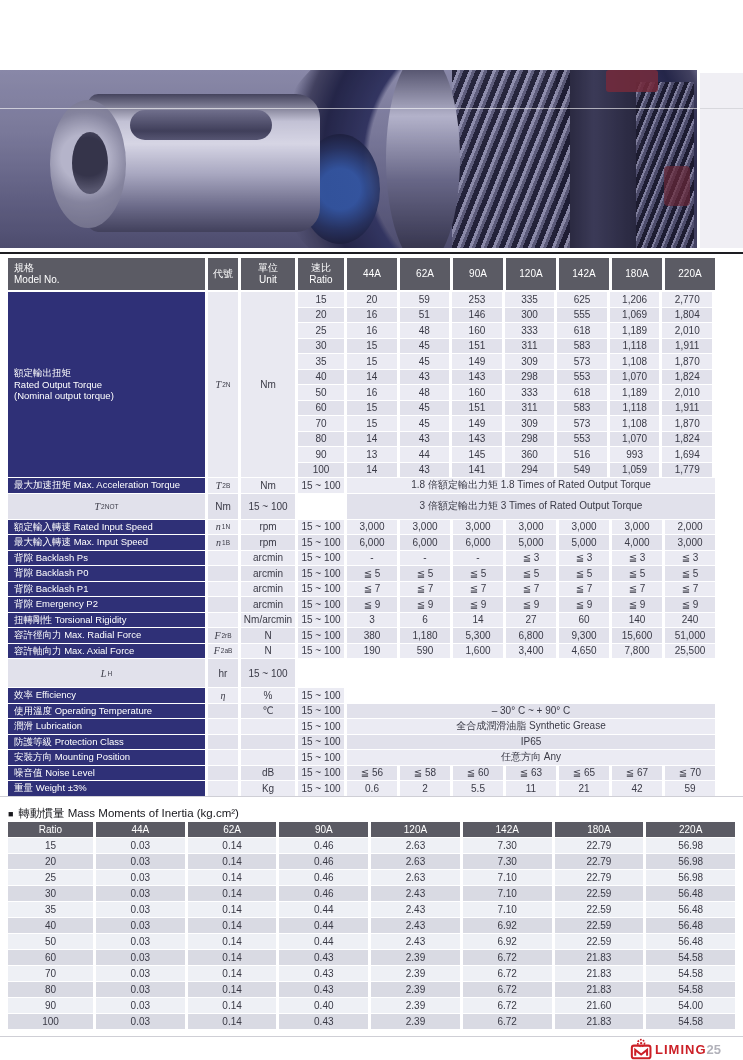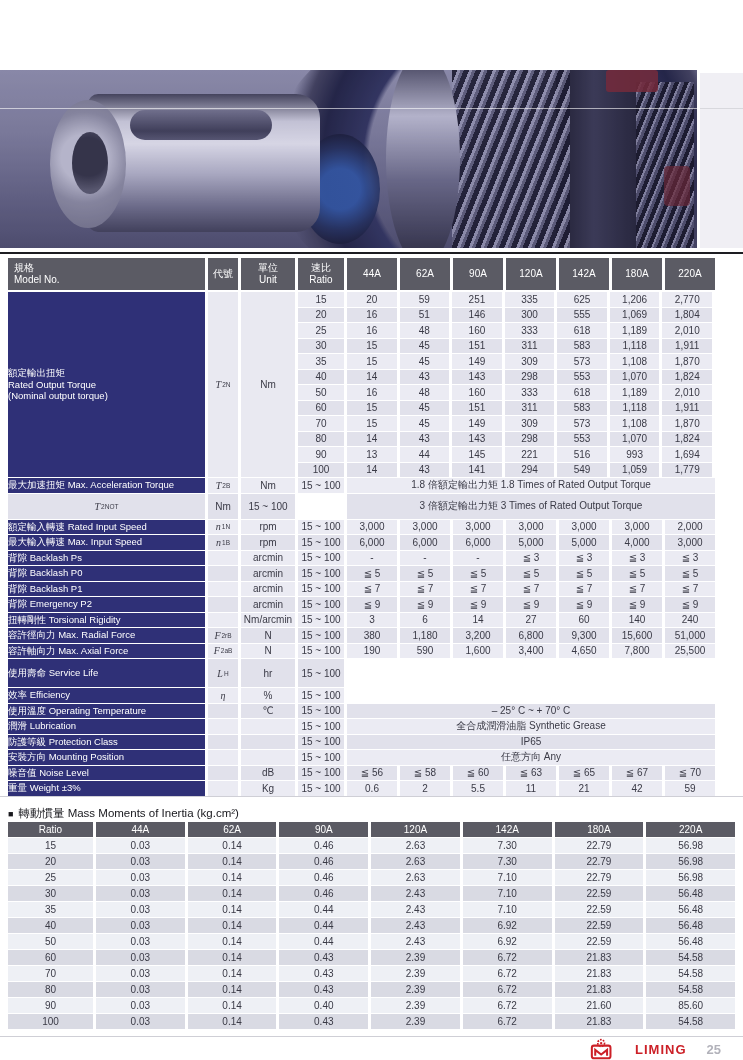--- a/index.html
+++ b/index.html
@@ -43,21 +43,21 @@
   .black-rule { position:absolute; top:252px; left:0; width:743px; height:2px; background:#1d1d22; }
   .gray-rule { position:absolute; left:0; width:743px; height:1px; background:#cfcfd6; }
   
   .spec { position:absolute; top:258px; left:8px; width:707px; }
   .srow, .shead { display:grid; grid-template-columns:197px 30px 54px 46px repeat(7,1fr); column-gap:3px; margin-bottom:1px; }
   .shead { height:32px; margin-bottom:2px; }
   .hcell { background:#5b5b64; color:#fff; font-size:10px; line-height:1.2;
     display:flex; flex-direction:column; align-items:center; justify-content:center; }
   .hcell.left { align-items:flex-start; padding-left:6px; }
   .cell { display:flex; align-items:center; justify-content:center; font-size:10px; }
-  .navy { background:#2f3077; color:#fff; font-size:9.5px; justify-content:flex-start; padding-left:0; line-height:1.25; }
+  .navy { background:#2f3077; color:#fff; font-size:9.5px; justify-content:flex-start; padding-left:6px; line-height:1.25; }
   .navy .lines { display:flex; flex-direction:column; }
   .bgA { background:#ebebf3; }
   .bgB { background:#e1e1eb; }
   .bgC { background:#e9e9f1; }
   .h1 { height:14.5px; }
   .h2 { height:25px; }
   .h3 { height:28px; }
   .span-cell { grid-column:5 / -1; flex-direction:column; line-height:1.25;justify-content:center; }
   .sym i { font-family:"Liberation Serif","DejaVu Serif",serif; font-style:italic; font-size:10px; }
   .sym sub { font-size:6.5px; margin-left:1px; }
@@ -71,21 +71,21 @@
   .inertia-title .bullet { font-size:9px; }
   .inertia { position:absolute; top:822px; left:8px; width:727px; }
   .irow { display:grid; grid-template-columns:85px repeat(7,1fr); column-gap:3px; height:15px; margin-bottom:1px; }
   .ihead .icell { background:#5b5b64; color:#fff; }
   .icell { display:flex; align-items:center; justify-content:center; font-size:10px; }
   .iA { background:#eef0f5; }
   .iB { background:#d9dae3; }
   
   .footer-rule { top:1036px; }
   .footer { position:absolute; top:1038px; left:0; width:743px; height:22px;
-    display:flex; align-items:center; justify-content:flex-end; padding-right:22px; gap:20px; }
+    display:flex; align-items:center; justify-content:flex-end; padding-right:22px; gap:0; }
   .brand { color:#cc2027; font-weight:bold; font-size:13px; letter-spacing:1px; }
   .pagenum { color:#b2b2ba; font-size:13px; font-weight:bold; }
 </style>
 </head>
 <body>
 
 <div class="page">
 
   <div class="hero-wrap">
     <div class="hero">
@@ -160,21 +160,21 @@
           <div class="cell bgC sym">
             <i>T</i>
             <sub>2N</sub>
           </div>
           <div class="cell bgC">Nm</div>
           <div class="sub-rows">
             <div class="sub-row">
               <div class="cell bgA">15</div>
               <div class="cell bgA">20</div>
               <div class="cell bgA">59</div>
-              <div class="cell bgA">251</div>
+              <div class="cell bgA">253</div>
               <div class="cell bgA">335</div>
               <div class="cell bgA">625</div>
               <div class="cell bgA">1,206</div>
               <div class="cell bgA">2,770</div>
             </div>
             <div class="sub-row">
               <div class="cell bgB">20</div>
               <div class="cell bgB">16</div>
               <div class="cell bgB">51</div>
               <div class="cell bgB">146</div>
@@ -261,21 +261,21 @@
               <div class="cell bgB">298</div>
               <div class="cell bgB">553</div>
               <div class="cell bgB">1,070</div>
               <div class="cell bgB">1,824</div>
             </div>
             <div class="sub-row">
               <div class="cell bgA">90</div>
               <div class="cell bgA">13</div>
               <div class="cell bgA">44</div>
               <div class="cell bgA">145</div>
-              <div class="cell bgA">221</div>
+              <div class="cell bgA">360</div>
               <div class="cell bgA">516</div>
               <div class="cell bgA">993</div>
               <div class="cell bgA">1,694</div>
             </div>
             <div class="sub-row">
               <div class="cell bgB">100</div>
               <div class="cell bgB">14</div>
               <div class="cell bgB">43</div>
               <div class="cell bgB">141</div>
               <div class="cell bgB">294</div>
@@ -444,21 +444,21 @@
             </div>
           </div>
           <div class="cell bgB h1 sym">
             <i>F</i>
             <sub>2rB</sub>
           </div>
           <div class="cell bgB h1">N</div>
           <div class="cell bgB h1">15 ~ 100</div>
           <div class="cell bgB h1">380</div>
           <div class="cell bgB h1">1,180</div>
-          <div class="cell bgB h1">3,200</div>
+          <div class="cell bgB h1">5,300</div>
           <div class="cell bgB h1">6,800</div>
           <div class="cell bgB h1">9,300</div>
           <div class="cell bgB h1">15,600</div>
           <div class="cell bgB h1">51,000</div>
         </div>
         <div class="srow">
           <div class="cell navy h1">
             <div class="lines">
               <div class="">容許軸向力  Max. Axial Force</div>
             </div>
@@ -471,25 +471,20 @@
           <div class="cell bgA h1">15 ~ 100</div>
           <div class="cell bgA h1">190</div>
           <div class="cell bgA h1">590</div>
           <div class="cell bgA h1">1,600</div>
           <div class="cell bgA h1">3,400</div>
           <div class="cell bgA h1">4,650</div>
           <div class="cell bgA h1">7,800</div>
           <div class="cell bgA h1">25,500</div>
         </div>
         <div class="srow">
-          <div class="cell navy h3">
-            <div class="lines">
-              <div class="">使用壽命  Service Life</div>
-            </div>
-          </div>
           <div class="cell bgB h3 sym">
             <i>L</i>
             <sub>H</sub>
           </div>
           <div class="cell bgB h3">hr</div>
           <div class="cell bgB h3">15 ~ 100</div>
         </div>
         <div class="srow">
           <div class="cell navy h1">
             <div class="lines">
@@ -505,21 +500,21 @@
         <div class="srow">
           <div class="cell navy h1">
             <div class="lines">
               <div class="">使用溫度  Operating Temperature</div>
             </div>
           </div>
           <div class="cell bgB h1 sym"></div>
           <div class="cell bgB h1">℃</div>
           <div class="cell bgB h1">15 ~ 100</div>
           <div class="cell bgB h1 span-cell">
-            <div class="">– 25° C  ~  + 70° C</div>
+            <div class="">– 30° C  ~  + 90° C</div>
           </div>
         </div>
         <div class="srow">
           <div class="cell navy h1">
             <div class="lines">
               <div class="">潤滑  Lubrication</div>
             </div>
           </div>
           <div class="cell bgA h1 sym"></div>
           <div class="cell bgA h1"></div>
@@ -709,21 +704,21 @@
         <div class="icell iB">54.58</div>
       </div>
       <div class="irow">
         <div class="icell iA">90</div>
         <div class="icell iA">0.03</div>
         <div class="icell iA">0.14</div>
         <div class="icell iA">0.40</div>
         <div class="icell iA">2.39</div>
         <div class="icell iA">6.72</div>
         <div class="icell iA">21.60</div>
-        <div class="icell iA">85.60</div>
+        <div class="icell iA">54.00</div>
       </div>
       <div class="irow">
         <div class="icell iB">100</div>
         <div class="icell iB">0.03</div>
         <div class="icell iB">0.14</div>
         <div class="icell iB">0.43</div>
         <div class="icell iB">2.39</div>
         <div class="icell iB">6.72</div>
         <div class="icell iB">21.83</div>
         <div class="icell iB">54.58</div>

